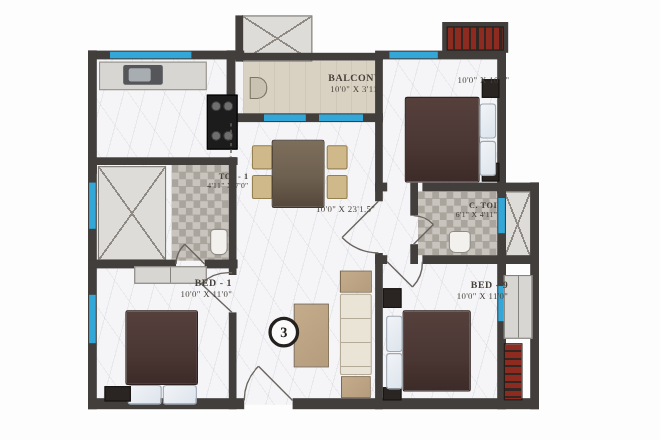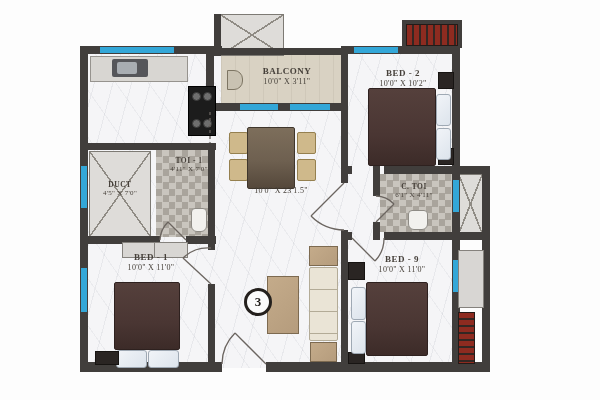--- a/index.html
+++ b/index.html
@@ -14,21 +14,21 @@
       repeating-linear-gradient(55deg, rgba(140,145,158,0.10) 0 1px, transparent 1px 27px);}
   .balcony{background-color:var(--balcony-floor,#d9d2c3);
     background-image:repeating-linear-gradient(90deg, rgba(120,110,95,0.10) 0 1px, transparent 1px 14px);}
   .tile{background-image:conic-gradient(var(--tile-light,#c9c5be) 25%, var(--tile-dark,#a9a49c) 0 50%, var(--tile-light,#c9c5be) 0 75%, var(--tile-dark,#a9a49c) 0);
         background-size:13px 13px;}
   .xbox{background-color:#dedcd9;
     background-image:
       linear-gradient(to top right, transparent calc(50% - 0.8px), #8f8b84 calc(50% - 0.8px) calc(50% + 0.8px), transparent calc(50% + 0.8px)),
       linear-gradient(to bottom right, transparent calc(50% - 0.8px), #8f8b84 calc(50% - 0.8px) calc(50% + 0.8px), transparent calc(50% + 0.8px));
     border:1px solid #7d7a74;}
-  .label{position:absolute;text-align:center;color:#46403a;line-height:1.25;pointer-events:none;}
+  .label{position:absolute;text-align:right;color:#46403a;line-height:1.25;pointer-events:none;}
   .rname{font-size:9px;font-weight:bold;letter-spacing:0.5px;}
   .rdim{font-size:8px;letter-spacing:0.3px;}
   .small .rname{font-size:7.5px;}
   .small .rdim{font-size:7px;}
   .blanket{position:absolute;background:linear-gradient(180deg,#55403c,var(--bed-blanket,#4a3633) 60%,#3c2b28);
            border:1px solid #2e211f;border-radius:2px;}
   .pillow{position:absolute;background:linear-gradient(135deg,#f1f4f8,var(--pillow,#dde4ec));
           border:1px solid #9fa9b4;border-radius:3px;}
   .nightstand{position:absolute;background:#2a2523;border:1px solid #171412;}
   .wood{position:absolute;background:linear-gradient(135deg,#c4ab8a,var(--wood,#b59c7d));border:1px solid #7d6a50;}
@@ -168,31 +168,26 @@
       <path d="M 376 222 L 394 204"></path>
       <path d="M 210 112 L 210 143" stroke-dasharray="3,3"></path>
     </g>
   </svg>
 
   <div class="label" style="left:227px;top:66px;width:120px;">
     <div class="rname">BALCONY</div>
     <div class="rdim">10'0" X 3'11"</div>
   </div>
   <div class="label" style="left:343px;top:68px;width:120px;">
-    <div class="rname">BED - 2</div>
     <div class="rdim">10'0" X 10'2"</div>
   </div>
   <div class="label small" style="left:152px;top:156px;width:74px;">
     <div class="rname">TOI - 1</div>
     <div class="rdim">4'11" X 7'0"</div>
   </div>
-  <div class="label small" style="left:89px;top:180px;width:62px;">
-    <div class="rname">DUCT</div>
-    <div class="rdim">4'5" X 7'0"</div>
-  </div>
   <div class="label" style="left:221px;top:186px;width:120px;">
     <div class="rdim">10'0" X 23'1.5"</div>
   </div>
   <div class="label small" style="left:376px;top:182px;width:76px;">
     <div class="rname">C. TOI</div>
     <div class="rdim">6'1" X 4'11"</div>
   </div>
   <div class="label" style="left:91px;top:252px;width:120px;">
     <div class="rname">BED - 1</div>
     <div class="rdim">10'0" X 11'0"</div>

